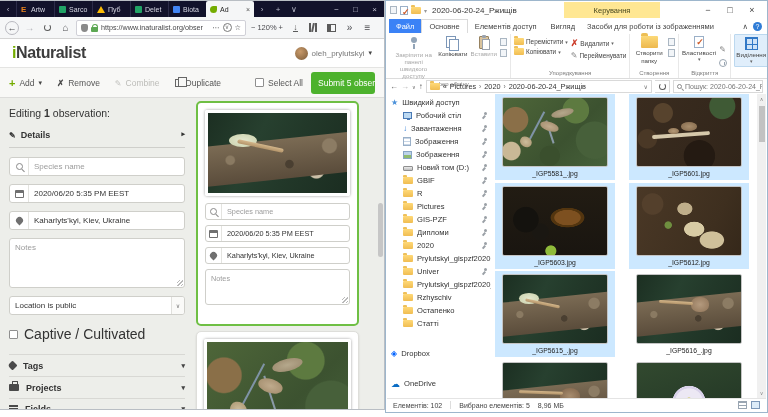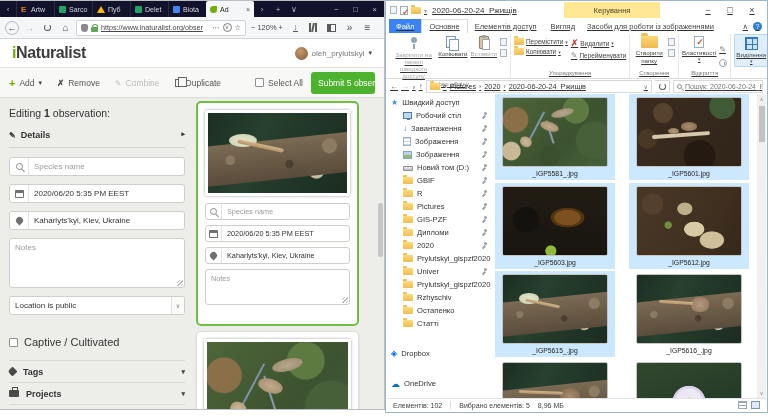--- a/index.html
+++ b/index.html
@@ -101,21 +101,21 @@
   .fx-winctl span{width:19px;text-align:center;font-size:8px;color:#c3c3d2;}
 
   .fx-nav{height:22px;background:#f5f6f7;border-bottom:1px solid #d4d4d4;display:flex;
     align-items:center;padding:0 5px;gap:3px;}
   .nav-btn{width:15px;height:15px;display:flex;align-items:center;justify-content:center;
     font-size:10px;color:#4a4a4f;}
   .nav-btn.back{border:1px solid #b9b9c0;border-radius:50%;width:14px;height:14px;font-size:9px;}
   .nav-btn.dim{color:#b5b5bb;}
   .urlbar{width:170px;height:16px;background:#fff;border:1px solid #d0d0d7;border-radius:2px;
     display:flex;align-items:center;padding:0 4px;gap:3px;font-size:7.2px;color:#474749;overflow:hidden;}
-  .urlbar .urltext{white-space:nowrap;overflow:hidden;flex:1;text-decoration:underline;}
+  .urlbar .urltext{white-space:nowrap;overflow:hidden;flex:1;}
   .zoomgrp{display:flex;align-items:center;gap:2px;font-size:7.5px;color:#4a4a4f;padding:0 2px;}
 
   .inat-header{height:28px;display:flex;align-items:center;padding:0 12px;background:#fff;}
   .inat-logo{font-size:16px;font-weight:bold;color:#3d3d3d;letter-spacing:-0.4px;}
   .inat-logo .gi{color:#74ac00;}
   .userbox{margin-left:auto;display:flex;align-items:center;gap:4px;font-size:8px;color:#777;}
   .avatar{width:13px;height:13px;border-radius:50%;background:radial-gradient(circle at 40% 35%,#c89a6a,#7a5a38);}
 
   .inat-toolbar{height:31px;background:#f8f8f6;border-top:1px solid #e4e4e2;border-bottom:1px solid #dcdcda;
     display:flex;align-items:center;padding:0 9px;font-size:8.5px;color:#555;}
@@ -139,21 +139,21 @@
     border-radius:3px;margin-bottom:8px;overflow:hidden;}
   .field .fic{width:19px;align-self:stretch;display:flex;align-items:center;justify-content:center;
     border-right:1px solid #e4e4e0;flex:0 0 auto;}
   .ftxt{padding:0 5px;font-size:8px;color:#333;white-space:nowrap;overflow:hidden;}
   .placeholder{color:#9c9c9c;}
   .notes{height:50px;align-items:flex-start;padding:4px 0;position:relative;}
   .notes::after{content:"";position:absolute;right:1px;bottom:1px;width:6px;height:6px;
     background:repeating-linear-gradient(135deg,transparent 0 1.5px,#b9b9b9 1.5px 2.5px);}
   .selectbox .sel-arrow{margin-left:auto;width:13px;align-self:stretch;border-left:1px solid #e0e0dc;
     display:flex;align-items:center;justify-content:center;color:#777;background:#fafaf8;font-size:6px;}
-  .check-row{display:flex;align-items:center;gap:6px;margin:21px 0 12px;font-size:11px;color:#333;}
+  .check-row{display:flex;align-items:center;gap:6px;margin:11px 0 12px;font-size:14px;color:#333;}
   .section-row{display:flex;align-items:center;gap:7px;height:22px;border-top:1px solid #d8d8d4;
     font-weight:bold;color:#333;font-size:9px;}
   .section-row:last-child{border-bottom:1px solid #d8d8d4;}
   .tri-d{margin-left:auto;font-size:7px;color:#444;}
 
   .card{position:absolute;background:#fff;border-radius:5px;padding:7px;}
   .card.selected{border:2px solid #6fbf44;}
   .card.plain{border:1px solid #dededa;box-shadow:0 1px 2px rgba(0,0,0,.12);}
   #card1{left:196px;top:3px;width:163px;height:225px;}
   #card2{left:196px;top:233px;width:163px;height:180px;}
@@ -228,21 +228,21 @@
     radial-gradient(ellipse at 46% 32%,#bfae8a 0 9%,transparent 10%),
     radial-gradient(circle at 30% 56%,#6f8f3f 0 4%,transparent 5%),
     radial-gradient(circle at 15% 25%,#54402c 0 10%,transparent 11%),
     linear-gradient(115deg,#4a3826,#3e2f1f 70%,#35281a);}
   .ph-daisy{background:
     radial-gradient(circle at 50% 58%,#c8c22f 0 7%,#ece8f4 8% 21%,#d9d2ea 22% 25%,transparent 26%),
     linear-gradient(160deg,#32492f,#273c28 60%,#223424);}
 
   
   #ex{position:absolute;left:385px;top:0;width:383px;height:413px;background:#fff;
-      border:1px solid #9db6cc;overflow:hidden;text-decoration:underline;}
+      border:1px solid #9db6cc;overflow:hidden;}
   .ex-title{height:18px;display:flex;align-items:center;padding:0 4px;font-size:8px;color:#333;position:relative;}
   .qat{display:flex;align-items:center;gap:3px;}
   .qat-sep{color:#999;font-size:6px;}
   .ex-title .title-text{margin-left:5px;white-space:nowrap;}
   .manage{position:absolute;left:178px;top:1px;width:96px;height:16px;background:#ffe793;
     display:flex;align-items:center;justify-content:center;font-size:7.5px;color:#494920;}
   .ex-winctl{margin-left:auto;display:flex;}
   .ex-winctl span{width:22px;text-align:center;font-size:9px;color:#444;}
 
   .ex-tabs{height:14px;display:flex;align-items:stretch;font-size:7.5px;color:#444;padding-left:3px;}

